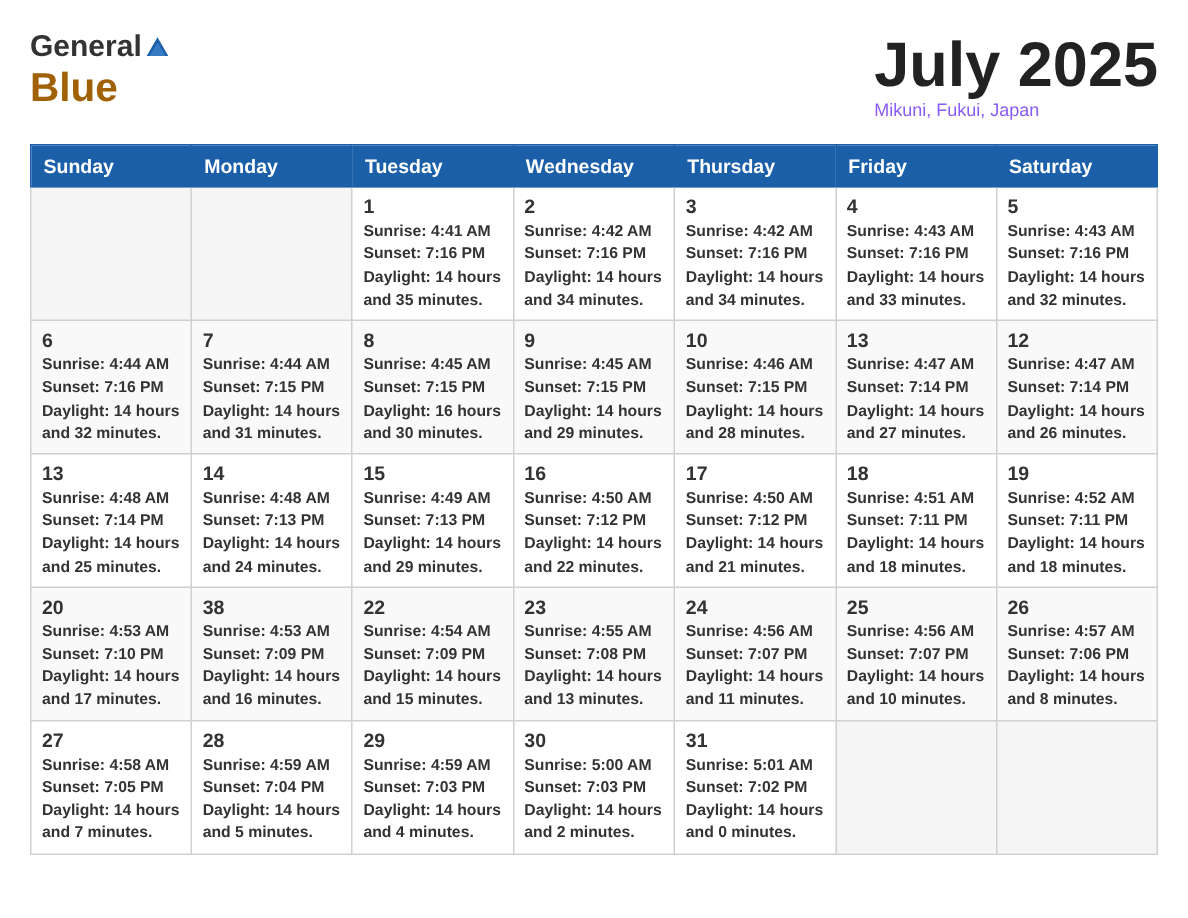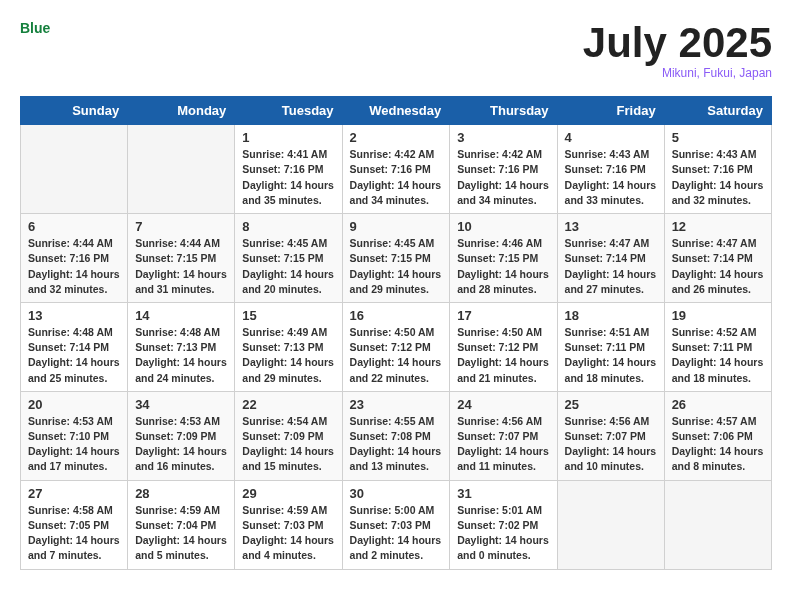--- a/index.html
+++ b/index.html
@@ -24,52 +24,51 @@
     .logo-text {
       display: flex;
       align-items: center;
     }
     .logo-general {
       font-size: 20px;
       font-weight: bold;
       color: #333;
     }
     .logo-blue {
-      font-size: 14px;
-      font-weight: bold;
-      color: #15803d;
+      font-size: 27px;
+      font-weight: bold;
+      color: #a16207;
     }
     .logo-icon {
       width: 18px;
       height: 18px;
       margin-left: 2px;
     }
     .title-area {
-      text-align: right;
       margin-left: 44px;
     }
     .month-title {
       font-size: 42px;
       font-weight: bold;
       color: #222;
       line-height: 1.1;
     }
     .location {
       font-size: 12px;
       color: #8b5cf6;
     }
     .calendar {
       width: 100%;
       border-collapse: collapse;
       border: 1px solid #ccc;
     }
     .calendar th {
       background-color: #1a5fa8;
       color: #fff;
-      text-align: right;
+      text-align: left;
       padding: 6px 8px;
       font-size: 13px;
       font-weight: bold;
       border: 1px solid #1a5fa8;
     }
     .calendar td {
       vertical-align: top;
       padding: 5px 7px;
       border: 1px solid #d0d0d0;
       font-size: 11px;
@@ -95,20 +94,27 @@
     }
     .empty-cell {
       background: #f5f5f5 !important;
     }
   </style>
 </head>
 <body>
 
 <div class="header-area">
   <div class="logo">
+    <div class="logo-text">
+      <span class="logo-general">General</span>
+      <svg class="logo-icon" viewBox="0 0 20 20">
+        <polygon points="10,2 18,16 2,16" fill="#1a5fa8"></polygon>
+        <polygon points="10,6 16,16 4,16" fill="#4a90d9" opacity="0.6"></polygon>
+      </svg>
+    </div>
     <span class="logo-blue">Blue</span>
   </div>
   <div class="title-area">
     <div class="month-title">July 2025</div>
     <div class="location">Mikuni, Fukui, Japan</div>
   </div>
 </div>
 
 <table class="calendar">
   <thead>
@@ -182,21 +188,21 @@
             <div>Sunrise: 4:44 AM</div>
             <div>Sunset: 7:15 PM</div>
             <div>Daylight: 14 hours and 31 minutes.</div>
           </div>
         </td>
         <td>
           <span class="day-number">8</span>
           <div class="day-info">
             <div>Sunrise: 4:45 AM</div>
             <div>Sunset: 7:15 PM</div>
-            <div>Daylight: 14 hours and 20 minutes.</div>
+            <div>Daylight: 16 hours and 30 minutes.</div>
           </div>
         </td>
         <td>
           <span class="day-number">9</span>
           <div class="day-info">
             <div>Sunrise: 4:45 AM</div>
             <div>Sunset: 7:15 PM</div>
             <div>Daylight: 14 hours and 29 minutes.</div>
           </div>
         </td>
@@ -286,21 +292,21 @@
       <tr>
         <td>
           <span class="day-number">20</span>
           <div class="day-info">
             <div>Sunrise: 4:53 AM</div>
             <div>Sunset: 7:10 PM</div>
             <div>Daylight: 14 hours and 17 minutes.</div>
           </div>
         </td>
         <td>
-          <span class="day-number">34</span>
+          <span class="day-number">38</span>
           <div class="day-info">
             <div>Sunrise: 4:53 AM</div>
             <div>Sunset: 7:09 PM</div>
             <div>Daylight: 14 hours and 16 minutes.</div>
           </div>
         </td>
         <td>
           <span class="day-number">22</span>
           <div class="day-info">
             <div>Sunrise: 4:54 AM</div>

